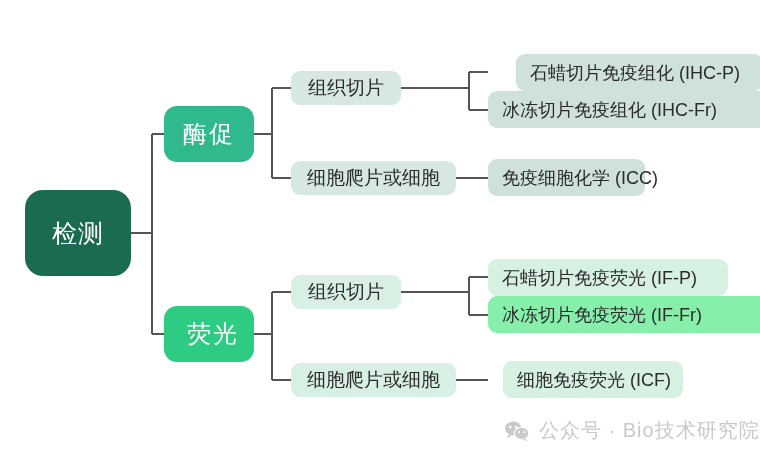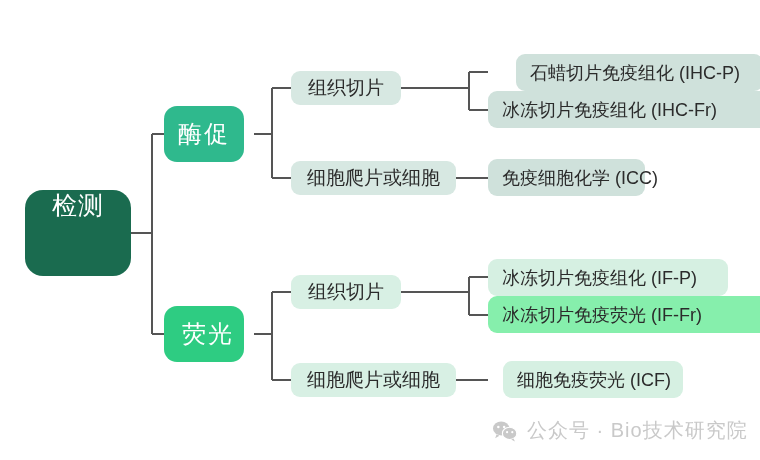--- a/index.html
+++ b/index.html
@@ -41,26 +41,25 @@
     top: 190px;
     width: 106px;
     height: 86px;
     background: #1a6b4f;
     border-radius: 18px;
     color: #ffffff;
     font-size: 25px;
     line-height: 1.22;
     letter-spacing: 1px;
     flex-direction: column;
-    justify-content: space-between;
   }
   .node-root .l1, .node-root .l2 { display: block; }
   
   .node-l2 {
-    width: 80px;
+    width: 90px;
     height: 56px;
     border-radius: 13px;
     color: #ffffff;
     font-size: 24px;
     letter-spacing: 2px;
   }
   .node-enzymatic {
     left: 164px;
     top: 106px;
     background: #2fb98d;
@@ -146,21 +145,21 @@
   .leaf-icf {
     left: 488px;
     top: 361px;
     width: 180px;
     background: #d6f0e2;
     margin-left: 15px;
   }
   
   .watermark {
     position: absolute;
-    left: 492px;
+    left: 504px;
     top: 417px;
     display: flex;
     align-items: center;
     gap: 9px;
     color: #c9c9c9;
     font-size: 20px;
     letter-spacing: 1px;
   }
   .watermark .wm-text { color: #c9c9c9; }
   .wechat-icon { display: block; }
@@ -233,21 +232,21 @@
     <span>石蜡切片免疫组化 (IHC-P)</span>
   </div>
   <div class="node node-leaf leaf-ihcfr">
     <span>冰冻切片免疫组化 (IHC-Fr)</span>
   </div>
   <div class="node node-leaf leaf-icc">
     <span>免疫细胞化学 (ICC)</span>
   </div>
 
   <div class="node node-leaf leaf-ifp">
-    <span>冰冻切片免疫组化 (IF-P)</span>
+    <span>石蜡切片免疫荧光 (IF-P)</span>
   </div>
   <div class="node node-leaf leaf-iffr">
     <span>冰冻切片免疫荧光 (IF-Fr)</span>
   </div>
   <div class="node node-leaf leaf-icf">
     <span>细胞免疫荧光 (ICF)</span>
   </div>
 
   <div class="watermark">
     <span>

